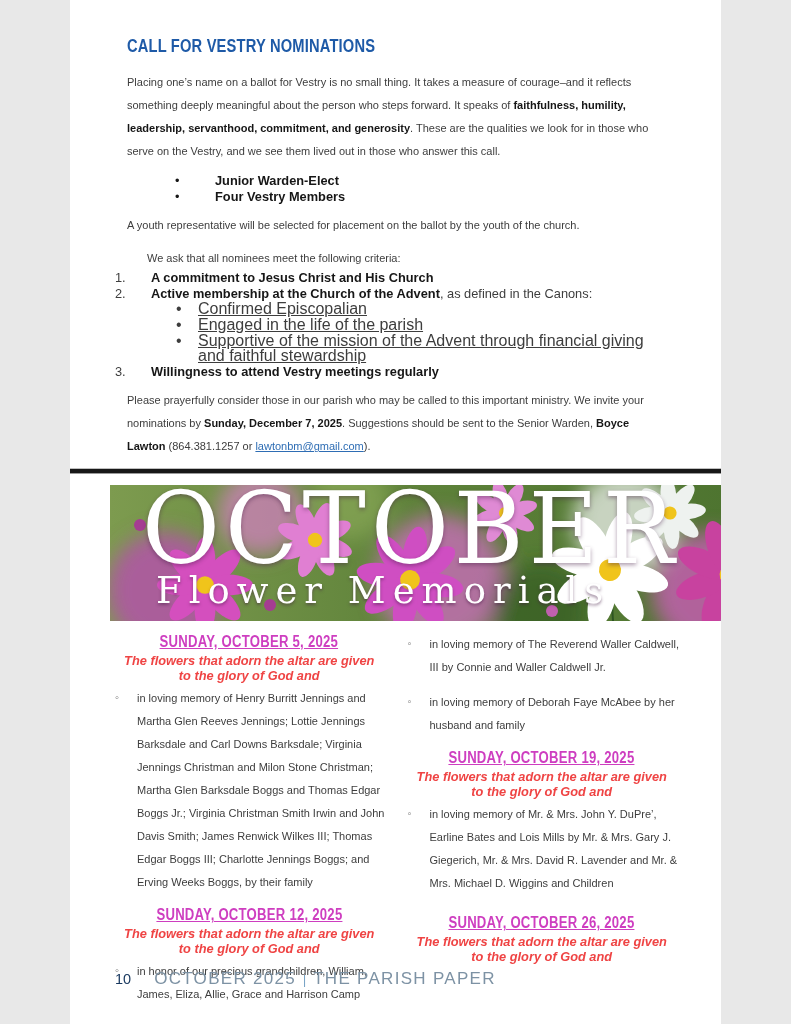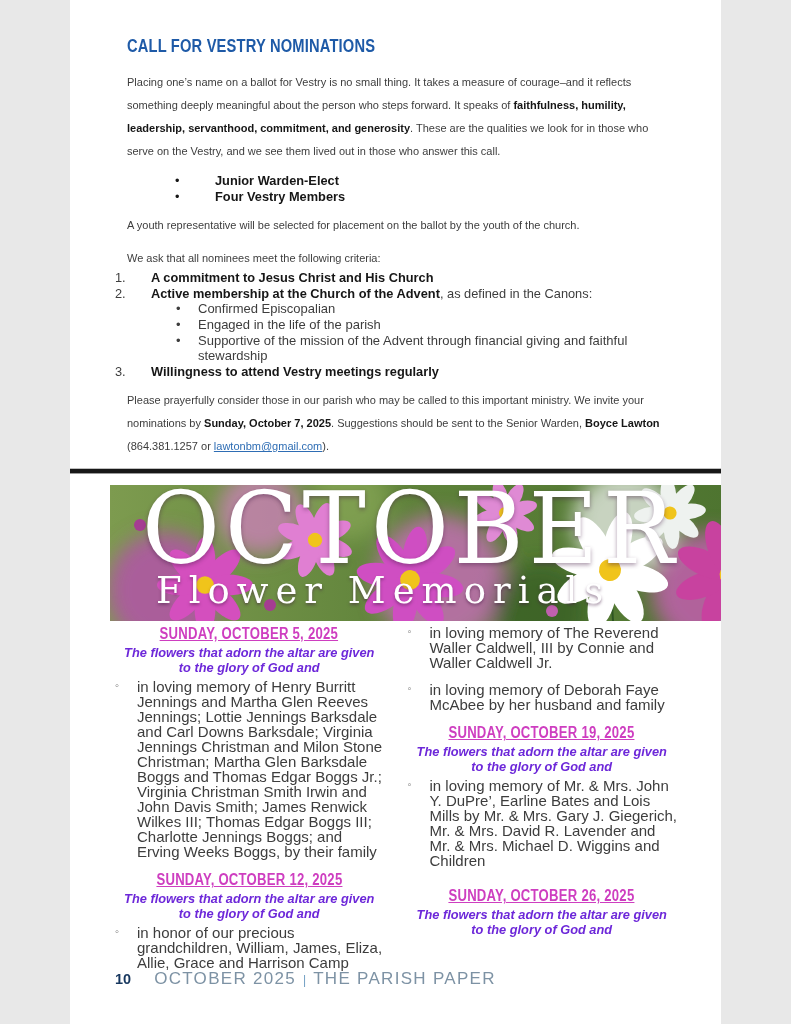--- a/index.html
+++ b/index.html
@@ -26,21 +26,21 @@
     margin-bottom: 14px;
   }
   .body-p { font-size: 11px; line-height: 23px; margin-bottom: 10px; }
   .body-p b, .crit b, .pos-bullet b { color: #161616; }
   .pos-bullets { margin: 2px 0 10px 0; }
   .pos-bullet { font-size: 12.8px; line-height: 15.6px; padding-left: 88px; position: relative; color:#161616; font-weight:normal; }
   .pos-bullet::before { content: "\2022"; position:absolute; left: 48px; color:#161616; }
   .crit-list { margin: 0 0 10px 0; }
   .crit { font-size: 12.8px; line-height: 15.6px; position: relative; padding-left: 24px; }
   .crit .num { position: absolute; left: -12px; width: 30px; color:#3d3d3d; }
-  .sub-bullet { font-size: 13px; line-height: 15.6px; padding-left: 71px; position: relative; }
+  .sub-bullet { font-size: 16px; line-height: 15.6px; padding-left: 71px; position: relative; text-decoration: underline; }
   .sub-bullet::before { content: "\2022"; position: absolute; left: 49px; color:#3d3d3d; }
   .email-link { color: #2e6db4; }
   
   .divider {
     margin-top: 7px;
     height: 6px; width: 791px;
     background: linear-gradient(#bfbfbf 0, #bfbfbf 1px, #171717 1px, #171717 5px, #9a9a9a 5px, #9a9a9a 6px);
   }
   
   .banner {
@@ -61,43 +61,43 @@
   }
   .banner-script {
     position: absolute; left: 46px; top: 84px;
     font-family: "DejaVu Serif", serif;
     font-size: 37px;
     color: #ffffff; letter-spacing: 7px;
     text-shadow: 0 2px 3px rgba(70,30,70,0.5);
     white-space: nowrap;
   }
   
-  .memorials { display: flex; gap: 18px; margin: 4px 42px 0 42px; justify-content: space-between; }
+  .memorials { display: flex; gap: 18px; margin: 12px 42px 0 42px; justify-content: space-between; }
   .mem-col { width: 346px; }
   .mem-heading {
     text-align: center; margin-bottom: 3px;
   }
   .mem-heading span {
     display: inline-block;
     color: #ce3ec0;
     font-size: 16px; font-weight: bold;
     letter-spacing: 0.3px;
     text-decoration: underline;
     transform: scaleX(0.82);
     transform-origin: center;
     white-space: nowrap;
   }
-  .altar { text-align: center; font-size: 12.8px; font-weight: bold; font-style: italic; color: #6d28d9; line-height: 14.8px; }
+  .altar { text-align: center; font-size: 12.8px; font-weight: bold; font-style: italic; color: #ef4444; line-height: 14.8px; }
   .altar-block { margin-bottom: 3px; }
-  .mem-item { position: relative; padding-left: 25px; font-size: 15px; line-height: 15px; margin-bottom: 12px; }
+  .mem-item { position: relative; padding-left: 25px; font-size: 11px; line-height: 23px; margin-bottom: 12px; }
   .mem-item::before { content: "\25E6"; position: absolute; left: 3px; top: -1px; font-size: 11px; color: #6e6e6e; }
   .mem-section { margin-bottom: 8px; }
   
   .footer { position: absolute; left: 45px; top: 969px; display: flex; align-items: baseline; }
-  .footer .pagenum { color: #17375e; font-size: 14.5px; font-weight: bold; }
+  .footer .pagenum { color: #17375e; font-size: 14.5px; font-weight: normal; }
   .footer .issue, .footer .pub { color: #7d92a4; font-size: 17px; letter-spacing: 1.3px; }
   .footer .issue { margin-left: 23px; }
   .footer .sep { color: #6f9ec2; font-size: 12px; padding: 0 7px; }
 </style>
 </head>
 <body>
 
 <div class="page">
 
   <div class="article">
@@ -106,33 +106,33 @@
     <p class="body-p"><span>Placing one’s name on a ballot for Vestry is no small thing. It takes a measure of courage–and it reflects something deeply meaningful about the person who steps forward. It speaks of </span><b>faithfulness, humility, leadership, servanthood, commitment, and generosity</b><span>. These are the qualities we look for in those who serve on the Vestry, and we see them lived out in those who answer this call.</span></p>
 
 
     <div class="pos-bullets">
       <div class="pos-bullet"><b>Junior Warden-Elect</b></div>
       <div class="pos-bullet"><b>Four Vestry Members</b></div>
     </div>
 
     <p class="body-p">A youth representative will be selected for placement on the ballot by the youth of the church.</p>
 
-    <p class="body-p" style="margin-bottom:0;">We ask that all nominees meet the following criteria:</p>
+    <p class="body-p" style="margin-bottom:0;margin-left:20px;">We ask that all nominees meet the following criteria:</p>
 
     <div class="crit-list">
       <div class="crit"><span class="num">1.</span><b>A commitment to Jesus Christ and His Church</b></div>
       <div class="crit"><span class="num">2.</span><b>Active membership at the Church of the Advent</b><span>, as defined in the Canons:</span></div>
       <div class="sub-bullet">Confirmed Episcopalian</div>
       <div class="sub-bullet">Engaged in the life of the parish</div>
       <div class="sub-bullet">Supportive of the mission of the Advent through financial giving and faithful stewardship</div>
       <div class="crit"><span class="num">3.</span><b>Willingness to attend Vestry meetings regularly</b></div>
     </div>
 
 
-    <p class="body-p"><span>Please prayerfully consider those in our parish who may be called to this important ministry. We invite your nominations by </span><b>Sunday, October 7, 2025</b><span>. Suggestions should be sent to the Senior Warden, </span><b>Boyce Lawton</b><span> (864.381.1257 or </span><a class="email-link" href="#">lawtonbm@gmail.com</a><span>).</span></p>
+    <p class="body-p"><span>Please prayerfully consider those in our parish who may be called to this important ministry. We invite your nominations by </span><b>Sunday, December 7, 2025</b><span>. Suggestions should be sent to the Senior Warden, </span><b>Boyce Lawton</b><span> (864.381.1257 or </span><a class="email-link" href="#">lawtonbm@gmail.com</a><span>).</span></p>
   </div>
 
   <div class="divider"></div>
 
   <div class="banner">
     <svg width="711" height="136" viewBox="0 0 711 136">
       <defs>
         <linearGradient id="grassbg" x1="0" y1="0" x2="1" y2="0">
           <stop offset="0" stop-color="#7d9b4f"></stop>
           <stop offset="0.45" stop-color="#5d8139"></stop>

